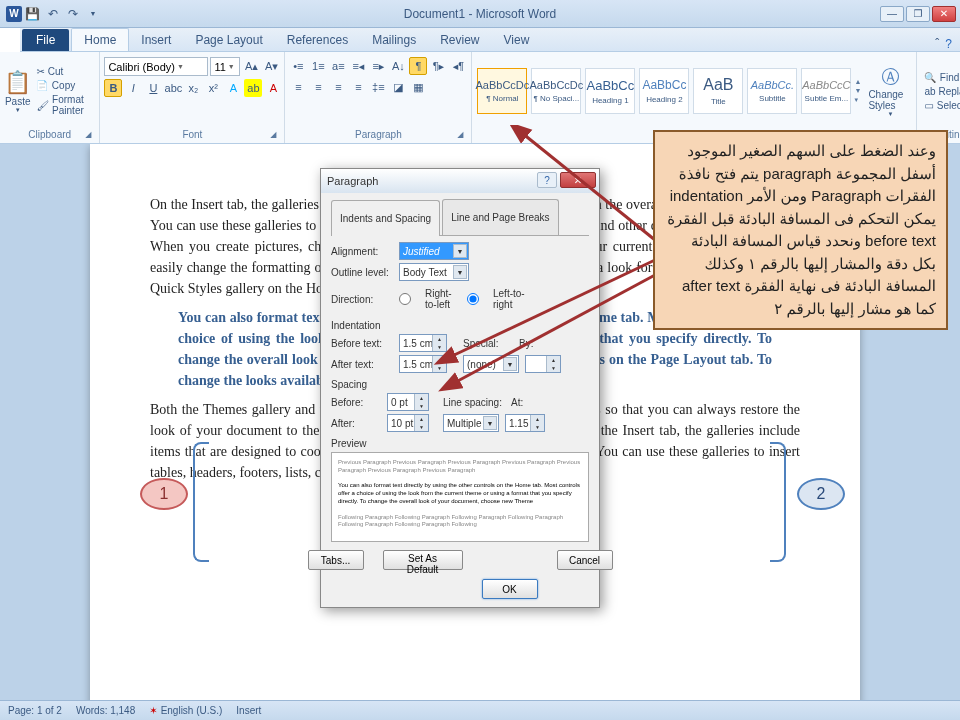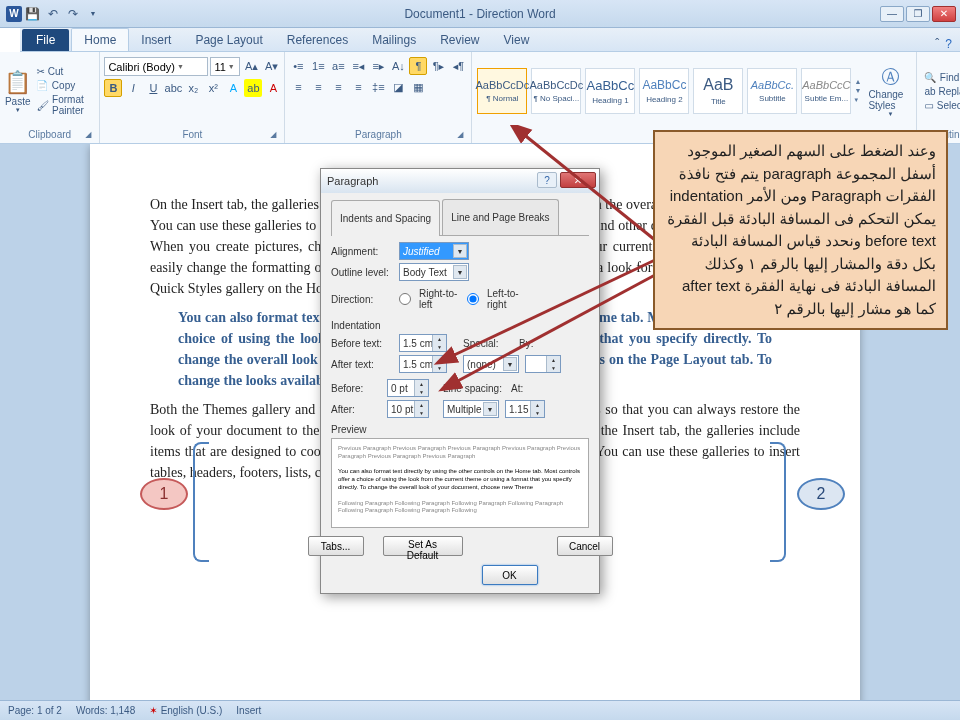--- a/index.html
+++ b/index.html
@@ -66,21 +66,21 @@
   .fs legend, .fs-label { font-size:10px; color:#333; margin-bottom:3px; display:block;}
   .row { display:flex; align-items:center; margin:3px 0; gap:6px;}
   .row label { width:62px; font-size:10px;}
   .row label.w50 { width:50px;}
   .combo { border:1px solid #7a9ac0; background:#fff; height:18px; display:flex; align-items:center; padding:0 3px; font-size:10px; position:relative;}
   .combo.sel { background:#3399ff; color:#fff;font-style:italic;}
   .combo .dd { position:absolute; right:1px; width:14px; height:14px; background:#e0e8f0; border:1px solid #abc; display:flex;align-items:center;justify-content:center; font-size:7px; color:#333;}
   .spin { border:1px solid #7a9ac0; background:#fff; height:18px; width:48px; display:flex; align-items:center; padding:0 3px; font-size:10px; position:relative;}
   .spin .ud { position:absolute; right:0; width:14px; height:16px; display:flex; flex-direction:column;}
   .spin .ud span { flex:1; font-size:5px; display:flex;align-items:center;justify-content:center; background:#e0e8f0; border-left:1px solid #abc;}
-  .chk { display:flex; align-items:center; gap:8px; font-size:10px; margin:4px 0;}
+  .chk { display:flex; align-items:center; gap:14px; font-size:10px; margin:4px 0;}
   .chk input { width:12px; height:12px;}
   .preview-box { border:1px solid #aaa; background:#fff; height:90px; padding:6px; font-size:6px; color:#888; line-height:1.3; overflow:hidden;}
   .dlg-buttons { display:flex; justify-content:center; gap:19px; margin-top:8px;}
   .dlg-buttons button { padding:2px 10px; font-size:10px; border:1px solid #888; background:linear-gradient(#fff,#e0e0e0); border-radius:2px; min-width:56px; height:20px;}
   .dlg-buttons button.ok { border-color:#3a7ac0; box-shadow:0 0 2px #5a9ae0;margin-top:29px;}
   
   
   .callout { position:absolute; right:12px; top:130px; width:295px; background:#f7d6b6; border:2px solid #8a5a2a; padding:8px 10px; font-size:15px; color:#222; direction:rtl; text-align:right; line-height:1.5; z-index:60;}
   
   
@@ -103,21 +103,21 @@
 <body>
 
 <div class="titlebar">
   <div class="qat">
     <span class="word-icon">W</span>
     <span class="qat-icon">💾</span>
     <span class="qat-icon">↶</span>
     <span class="qat-icon">↷</span>
     <span class="qat-icon" style="font-size:7px">▼</span>
   </div>
-  <div class="title-text">Document1 - Direction Word</div>
+  <div class="title-text">Document1 - Microsoft Word</div>
   <div class="win-controls">
     <div class="win-btn">—</div>
     <div class="win-btn">❐</div>
     <div class="win-btn win-close">✕</div>
   </div>
 </div>
 
 <div class="ribbon-tabs">
   <div class="file-tab">File</div>
   <div class="tab active">Home</div>
@@ -356,20 +356,21 @@
           </div>
         <div class="spin" style="width:36px">
             <div class="ud">
               <span>▲</span>
               <span>▼</span>
             </div>
           </div>
       </div>
     </div>
     <div class="fs">
+      <span class="fs-label">Spacing</span>
       <div class="row">
         <label class="w50">Before:</label>
         <div class="spin" style="width:42px">
             <span>0 pt</span>
             <div class="ud">
               <span>▲</span>
               <span>▼</span>
             </div>
           </div>
         <label style="width:62px;margin-left:8px">Line spacing:</label>

